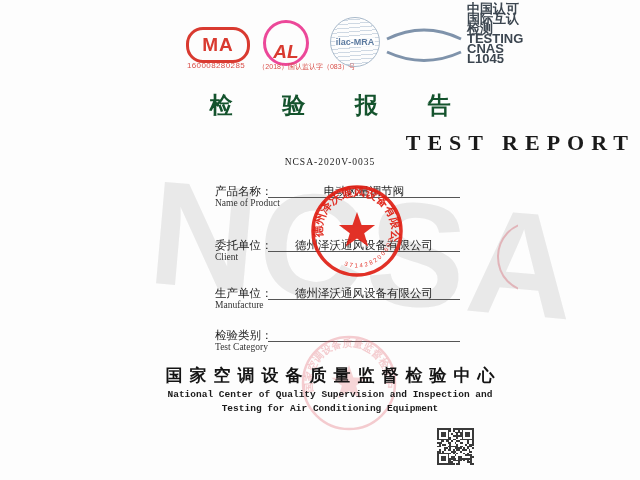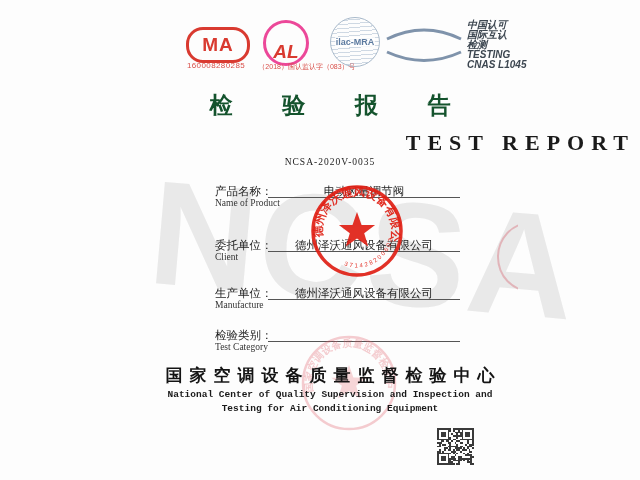--- a/index.html
+++ b/index.html
@@ -21,21 +21,21 @@
   .cal-num{left:244px;top:62px;width:126px;text-align:center;color:#d9504a;font-size:7px;}
   .ilac-circle{left:330px;top:17px;width:48px;height:48px;border-radius:50%;border:1px solid #a9bacb;
        overflow:hidden;background:
        repeating-linear-gradient(175deg,rgba(255,255,255,0) 0 3px,rgba(150,172,196,.45) 3px 4px);
        display:flex;align-items:center;justify-content:center;}
   .ilac-circle span{background:rgba(255,255,255,.75);color:#5d7ba0;font-weight:bold;
        font-size:9px;padding:0 1px;letter-spacing:0;}
   .cnas-mark{left:383px;top:26px;width:82px;height:38px;}
   .cnas-word{position:absolute;left:0;top:8px;width:82px;text-align:center;color:#7f93ab;
        font-weight:bold;font-size:21px;letter-spacing:0px;font-family:"Liberation Sans",sans-serif;}
-  .cnas-text{left:467px;top:20px;width:70px;font-size:10px;font-weight:bold;color:#3c4650;line-height:10px;font-style:italic;}
+  .cnas-text{left:467px;top:4px;width:70px;font-size:13px;font-weight:bold;color:#3c4650;line-height:10px;}
   
   .title-cn{left:25px;top:90px;width:610px;text-align:center;font-size:23px;font-weight:bold;
             color:#14532d;letter-spacing:22px;text-indent:22px;font-family:Liberation Serif, serif;}
   .title-en{left:25px;top:130px;width:610px;text-align:right;font-size:22px;font-weight:600;
             color:#1a1a1a;letter-spacing:7px;text-indent:7px;font-family:"Liberation Serif",serif;}
   .report-no{left:25px;top:157px;width:610px;text-align:center;font-size:9.5px;color:#222;
             letter-spacing:1px;font-family:"Liberation Serif",serif;}
   
   .frow{left:0;top:0;width:640px;height:34px;padding-left:48px;}
   .flabel-cn{position:absolute;left:215px;top:0;font-size:11.5px;color:#1e1e1e;}

